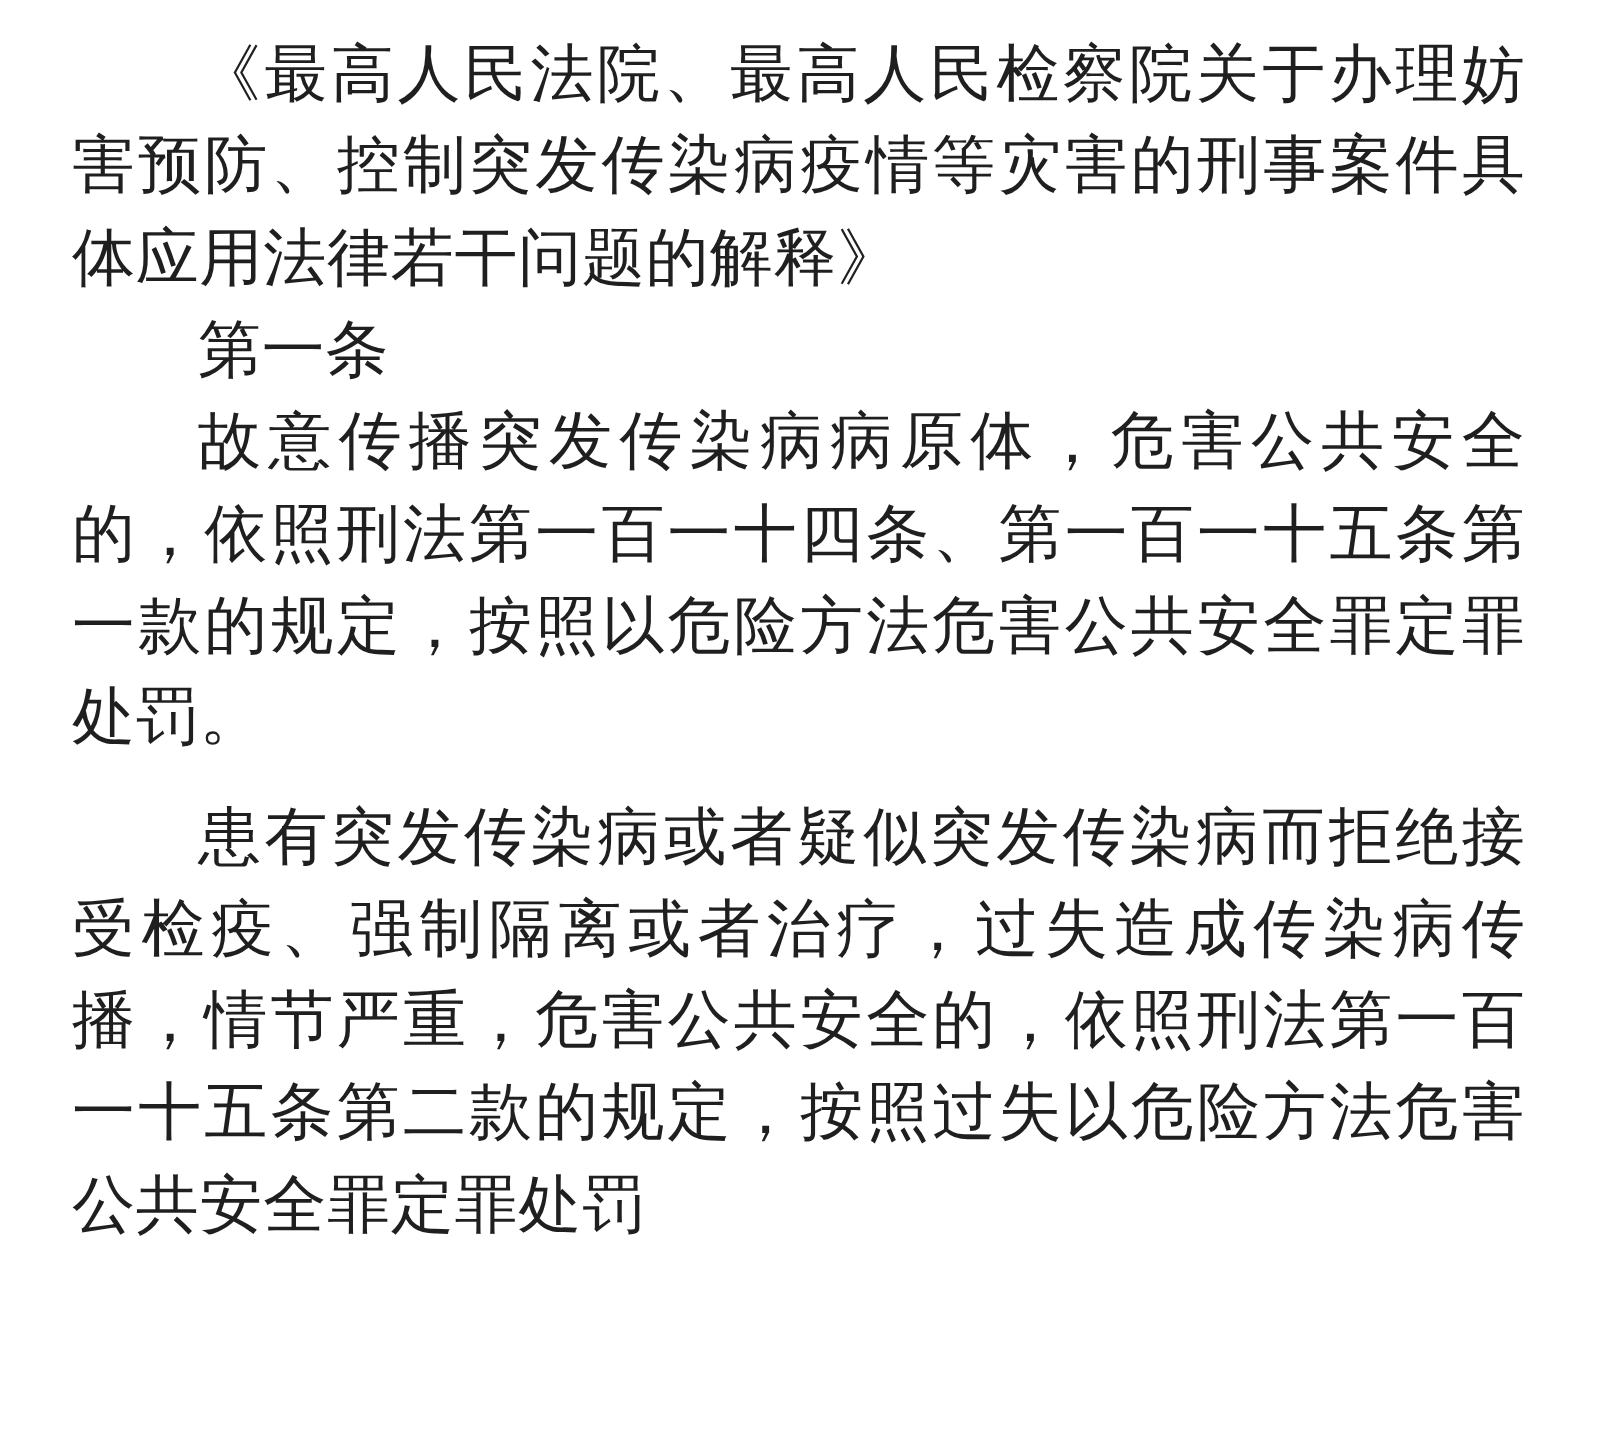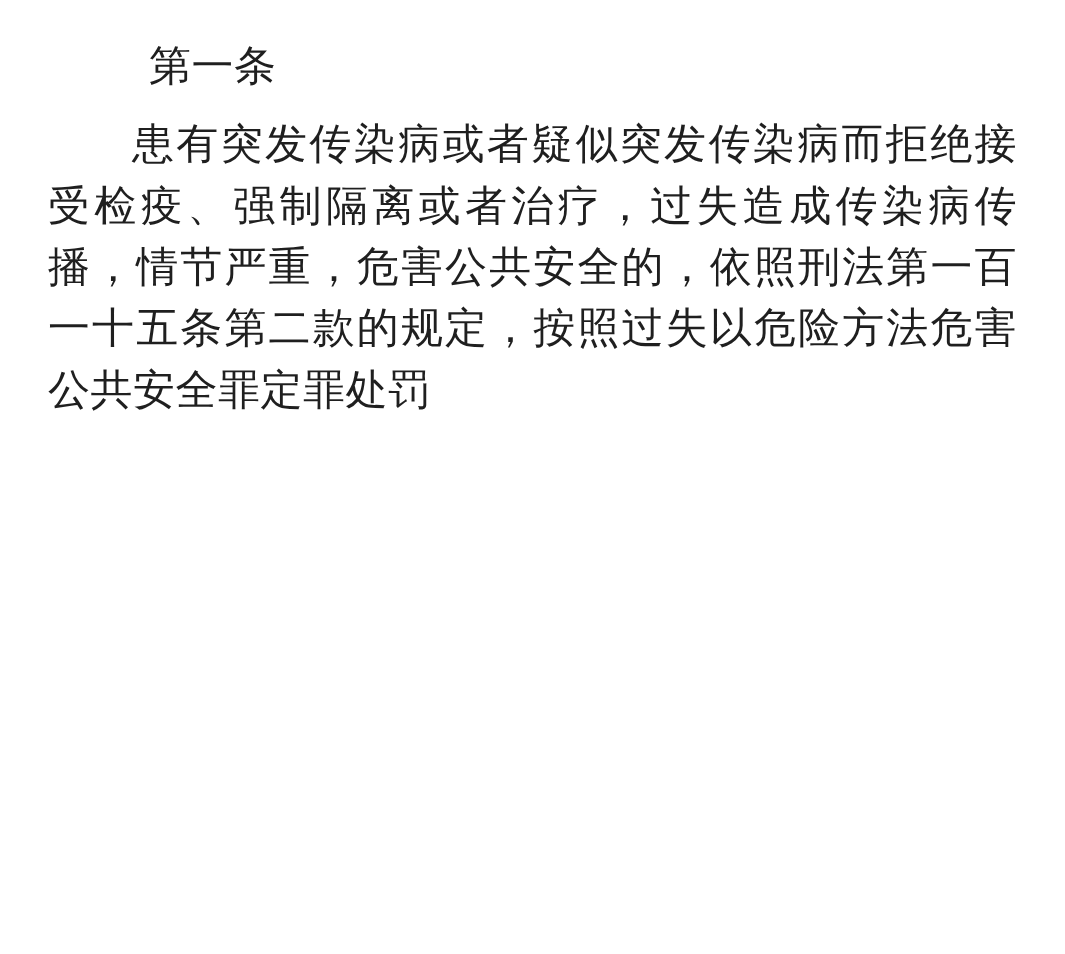--- a/index.html
+++ b/index.html
@@ -36,25 +36,27 @@
   }
   .para + .para {
     margin-top: 18px;
   }
   .para-title {
     margin: 0;
     text-indent: 2em;
     word-break: break-all;
   }
   .para-short {
-    margin: 17px;
+    margin: 0;
     text-indent: 2em;
   }
 </style>
 </head>
 <body>
 
 <div class="page">
   <div class="doc-body">
+    <p class="para-title">《最高人民法院、最高人民检察院关于办理妨害预防、控制突发传染病疫情等灾害的刑事案件具体应用法律若干问题的解释》</p>
     <p class="para-short">第一条</p>
+    <p class="para">故意传播突发传染病病原体，危害公共安全的，依照刑法第一百一十四条、第一百一十五条第一款的规定，按照以危险方法危害公共安全罪定罪处罚。</p>
     <p class="para">患有突发传染病或者疑似突发传染病而拒绝接受检疫、强制隔离或者治疗，过失造成传染病传播，情节严重，危害公共安全的，依照刑法第一百一十五条第二款的规定，按照过失以危险方法危害公共安全罪定罪处罚</p>
   </div>
 </div>
 
 </body></html>

